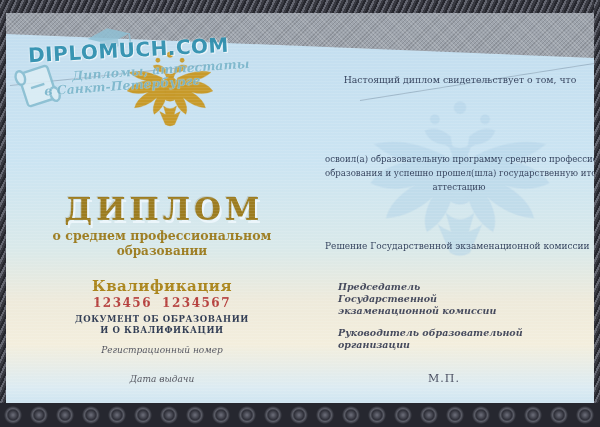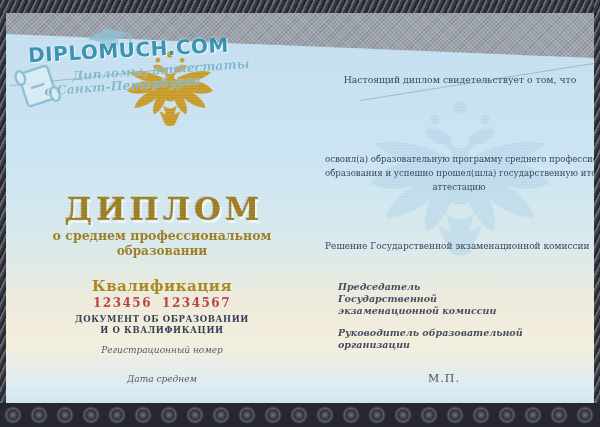--- a/index.html
+++ b/index.html
@@ -131,21 +131,21 @@
     <div class="abs ctr subtitle1">о среднем профессиональном</div>
     <div class="abs ctr subtitle2">образовании</div>
     <div class="abs ctr qual">Квалификация</div>
     <div class="abs numbers">
       <span>123456</span>
       <span>1234567</span>
     </div>
     <div class="abs ctr doc1">ДОКУМЕНТ ОБ ОБРАЗОВАНИИ</div>
     <div class="abs ctr doc2">И О КВАЛИФИКАЦИИ</div>
     <div class="abs ctr reg-label">Регистрационный номер</div>
-    <div class="abs ctr date-label">Дата среднем</div>
+    <div class="abs ctr date-label">Дата выдачи</div>
 
     <div class="abs intro">Настоящий диплом свидетельствует о том, что</div>
     <div class="abs body-block">
       <div>освоил(а) образовательную программу среднего профессионального</div>
       <div>образования и успешно прошел(шла) государственную итоговую</div>
       <div>аттестацию</div>
     </div>
     <div class="abs decision">Решение Государственной экзаменационной комиссии</div>
 
     <div class="abs sig" style="top:268px">Председатель</div>

